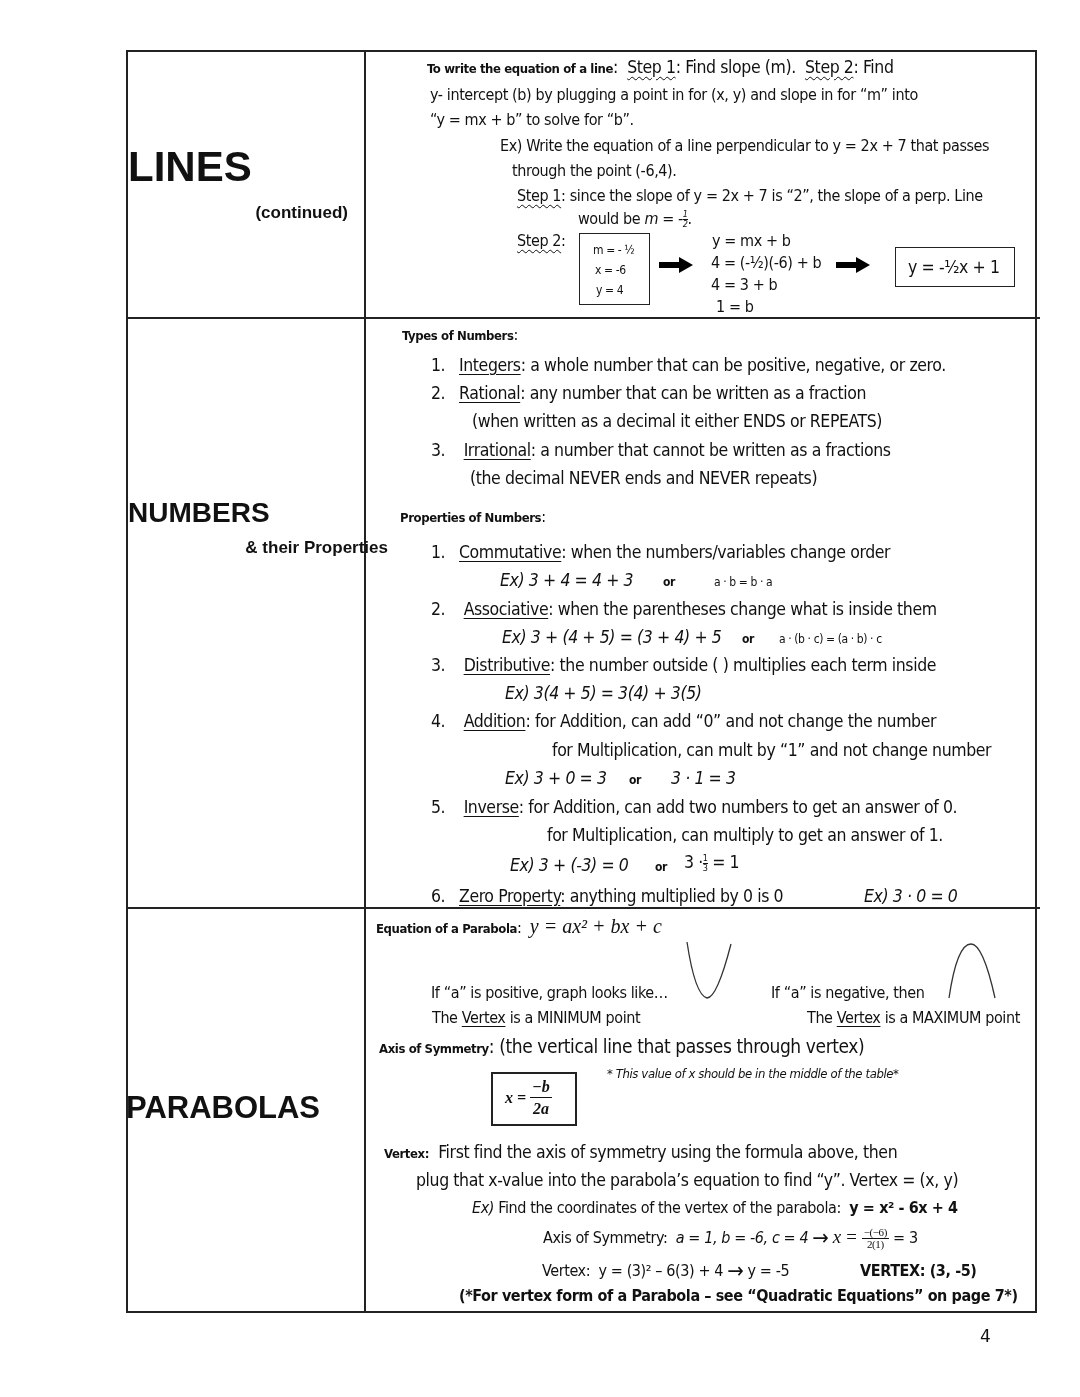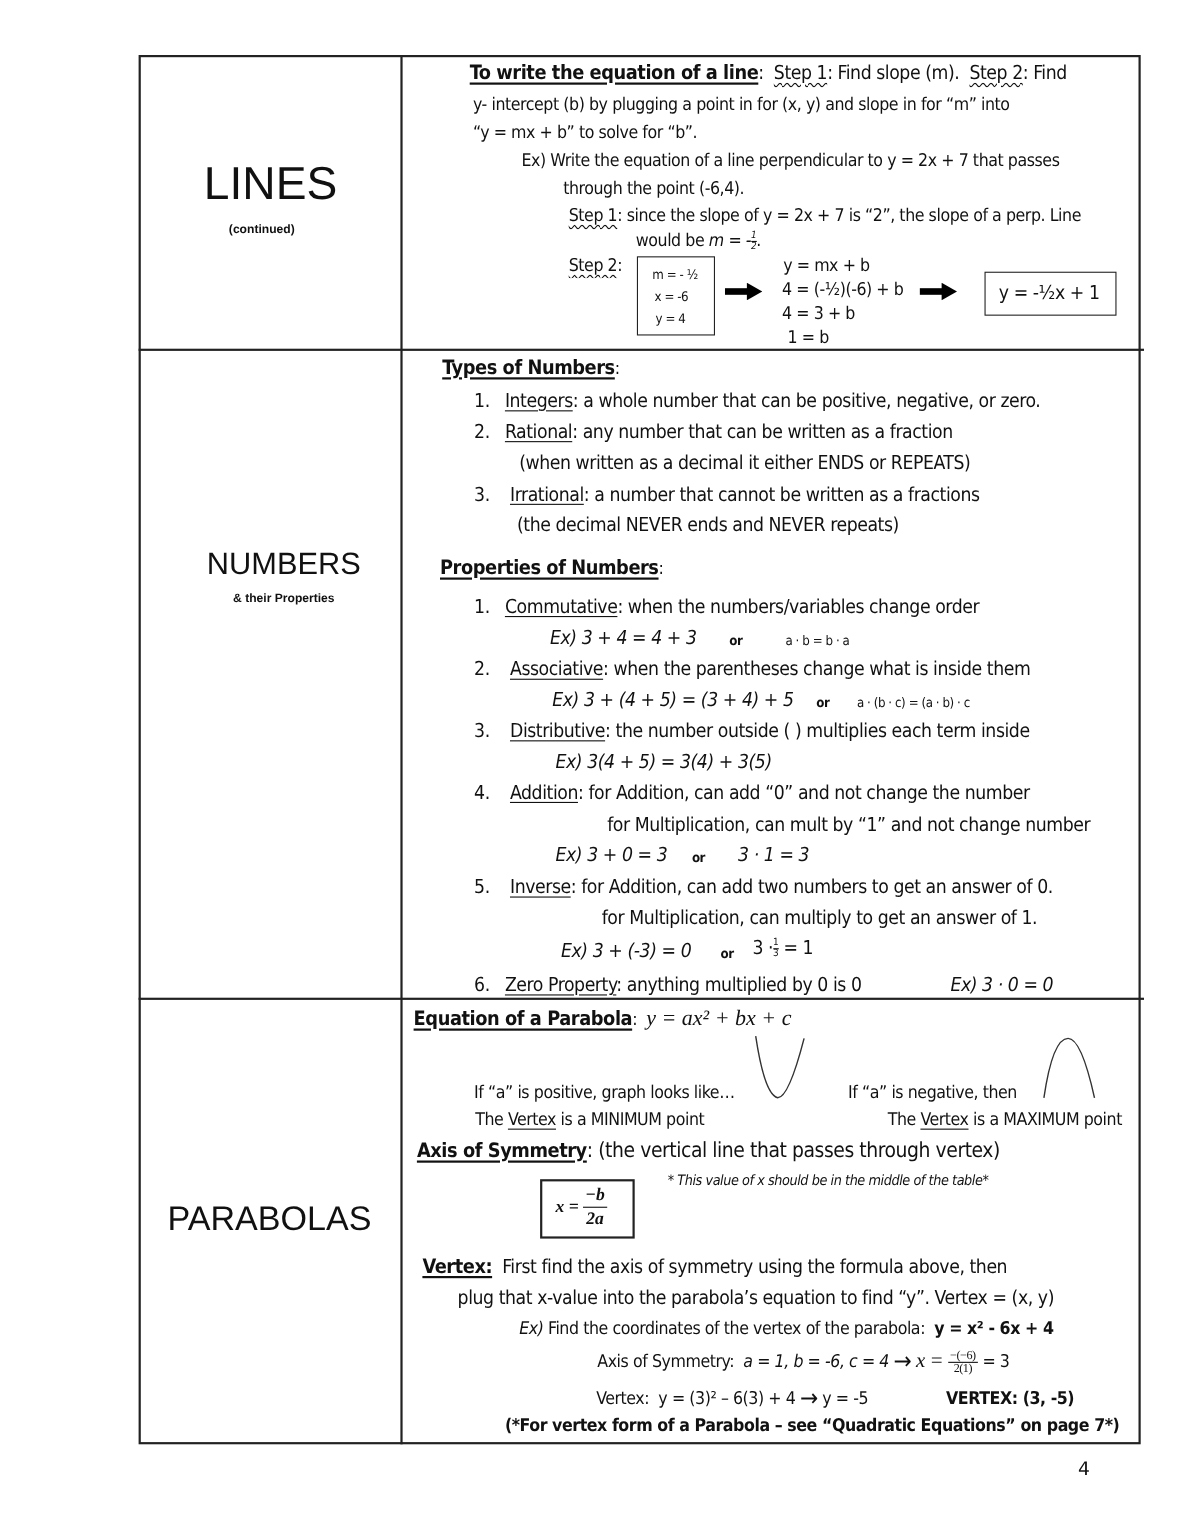--- a/index.html
+++ b/index.html
@@ -11,24 +11,24 @@
   .hline { position:absolute; height:2px; background:#222; }
 
   .t { position:absolute; white-space:nowrap; font-size:16px; line-height:20px; font-family:"DejaVu Sans", sans-serif; font-stretch:condensed; letter-spacing:-0.4px; }
   .t.big { font-size:17.5px; }
   .t.small { font-size:12px; }
   .t.xs { font-size:12px; }
   .u { text-decoration:underline; text-underline-offset:3px; }
   .wavy { text-decoration:underline wavy; text-decoration-thickness:1px; text-underline-offset:3px;text-align:center; }
   .b { font-weight:bold; }
   .i { font-style:italic; }
-  .head { font-weight:bold; text-decoration:underline; text-decoration-thickness:2px; text-underline-offset:3px; font-size:18px;margin-top:16px; }
-
-  .side-title { position:absolute; font-family:"Liberation Sans", sans-serif; font-weight:normal; text-align:center; }
-  .side-sub { position:absolute; font-family:"Liberation Sans", sans-serif; font-weight:bold; font-size:11px; text-align:center; }
+  .head { font-weight:bold; text-decoration-thickness:2px; text-underline-offset:3px; font-size:13px;margin-top:16px; }
+
+  .side-title { position:absolute; font-family:"Liberation Sans", sans-serif; font-weight:bold; text-align:left; }
+  .side-sub { position:absolute; font-family:"Liberation Sans", sans-serif; font-weight:bold; font-size:17px; text-align:right; }
 
   .box { position:absolute; border:1.5px solid #222; box-sizing:border-box; }
   .arrow { position:absolute; }
   .frac { display:inline-flex; flex-direction:column; align-items:center; vertical-align:middle; line-height:1; }
   .frac .n { border-bottom:1px solid #111; padding:0 2px; }
   .tinyfrac { display:inline-flex; flex-direction:column; align-items:center; vertical-align:middle; font-size:9px; line-height:9px; }
   .tinyfrac .n { border-bottom:1px solid #111; }
   .pagenum { position:absolute; left:980px; top:1326px; font-size:17px; font-family:"DejaVu Sans", sans-serif; }
 </style>
 </head>
@@ -42,21 +42,21 @@
 <div class="side-title" style="left:128px; top:143px; width:236px; font-size:42px;">LINES</div>
 <div class="side-sub" style="left:128px; top:203px; width:220px;">(continued)</div>
 
 <div class="t big" style="left:427px; top:57px;">
   <span class="head">To write the equation of a line</span><span>:</span>&nbsp;
   <span class="wavy">Step 1</span><span>:  Find slope (m).</span>&nbsp;
   <span class="wavy">Step 2</span><span>:  Find</span>
 </div>
 <div class="t" style="left:430px; top:85px;">y- intercept (b) by plugging a point in for (x, y) and slope in for “m” into</div>
 <div class="t" style="left:430px; top:110px;">“y = mx + b” to solve for “b”.</div>
-<div class="t" style="left:474px; top:136px;">Ex)  Write the equation of a line perpendicular to y = 2x + 7 that passes</div>
+<div class="t" style="left:500px; top:136px;">Ex)  Write the equation of a line perpendicular to y = 2x + 7 that passes</div>
 <div class="t" style="left:512px; top:161px;">through the point (-6,4).</div>
 
 <div class="t" style="left:517px; top:186px;">
   <span class="wavy">Step 1</span><span>:  since the slope of y = 2x + 7 is “2”, the slope of a perp. Line</span>
 </div>
 <div class="t" style="left:578px; top:209px;">
   <span>would be </span><span class="i">m = -</span><span class="tinyfrac i">
       <span class="n">1</span>
       <span>2</span>
     </span>.

